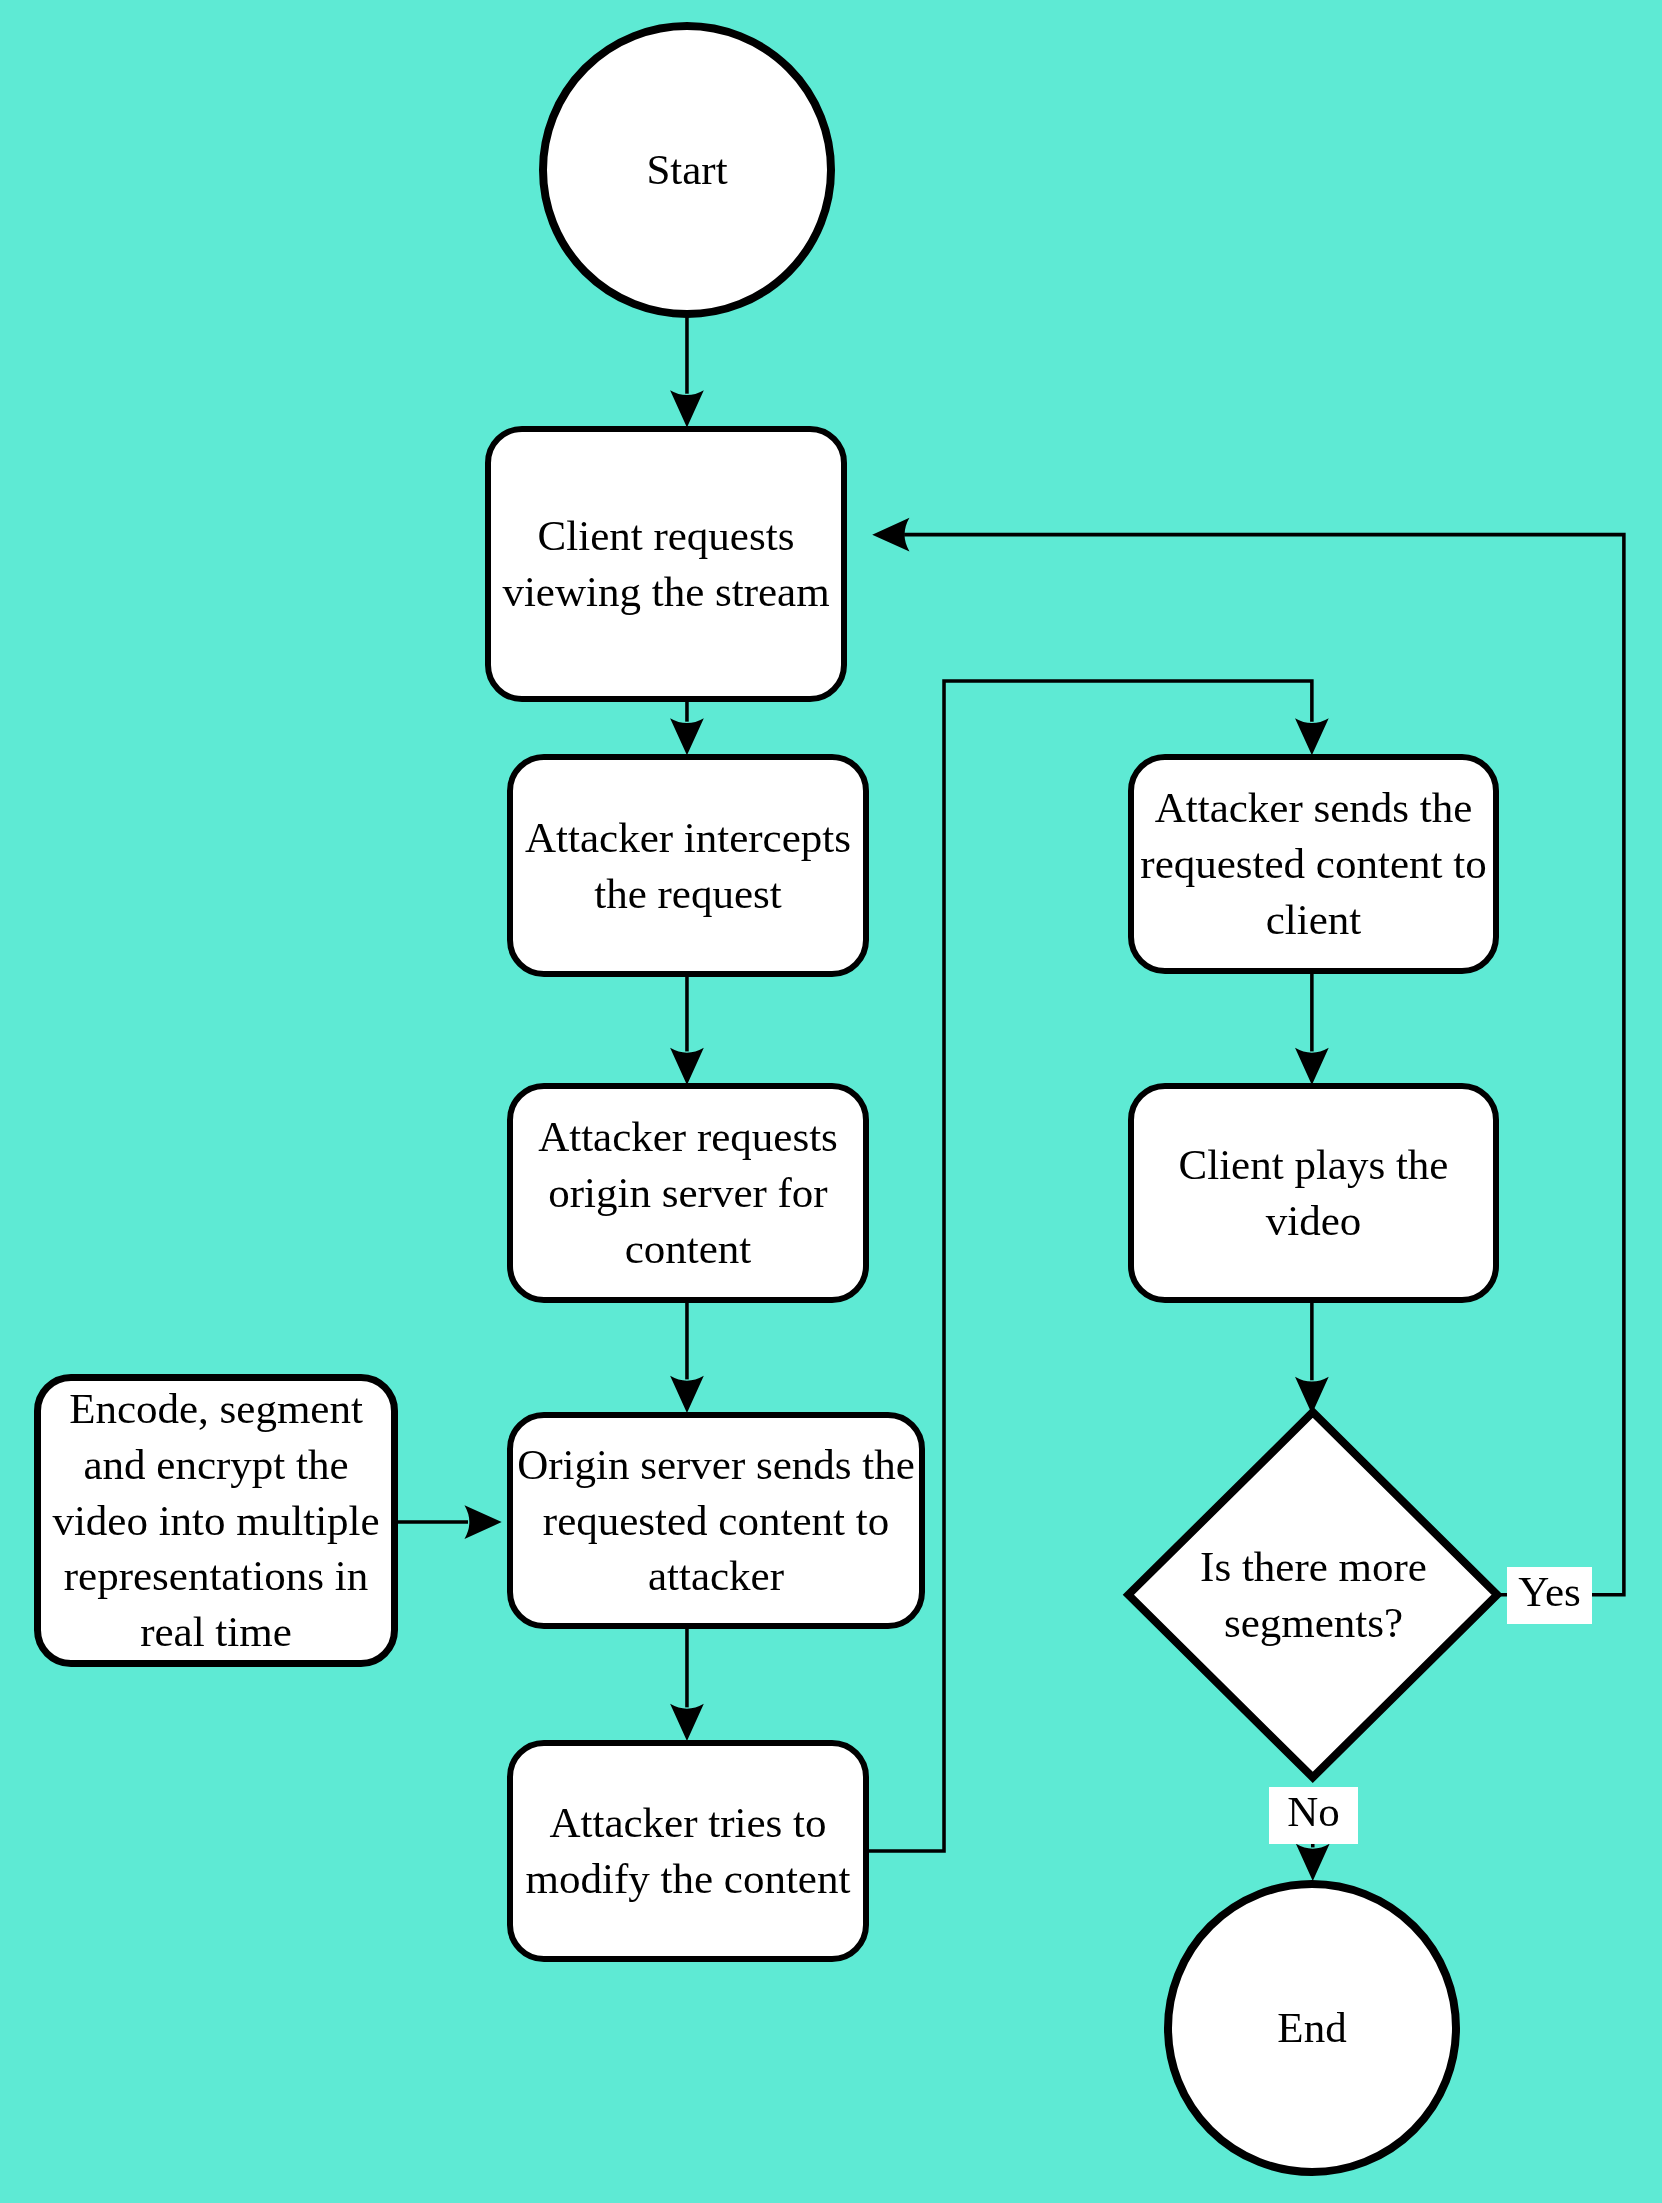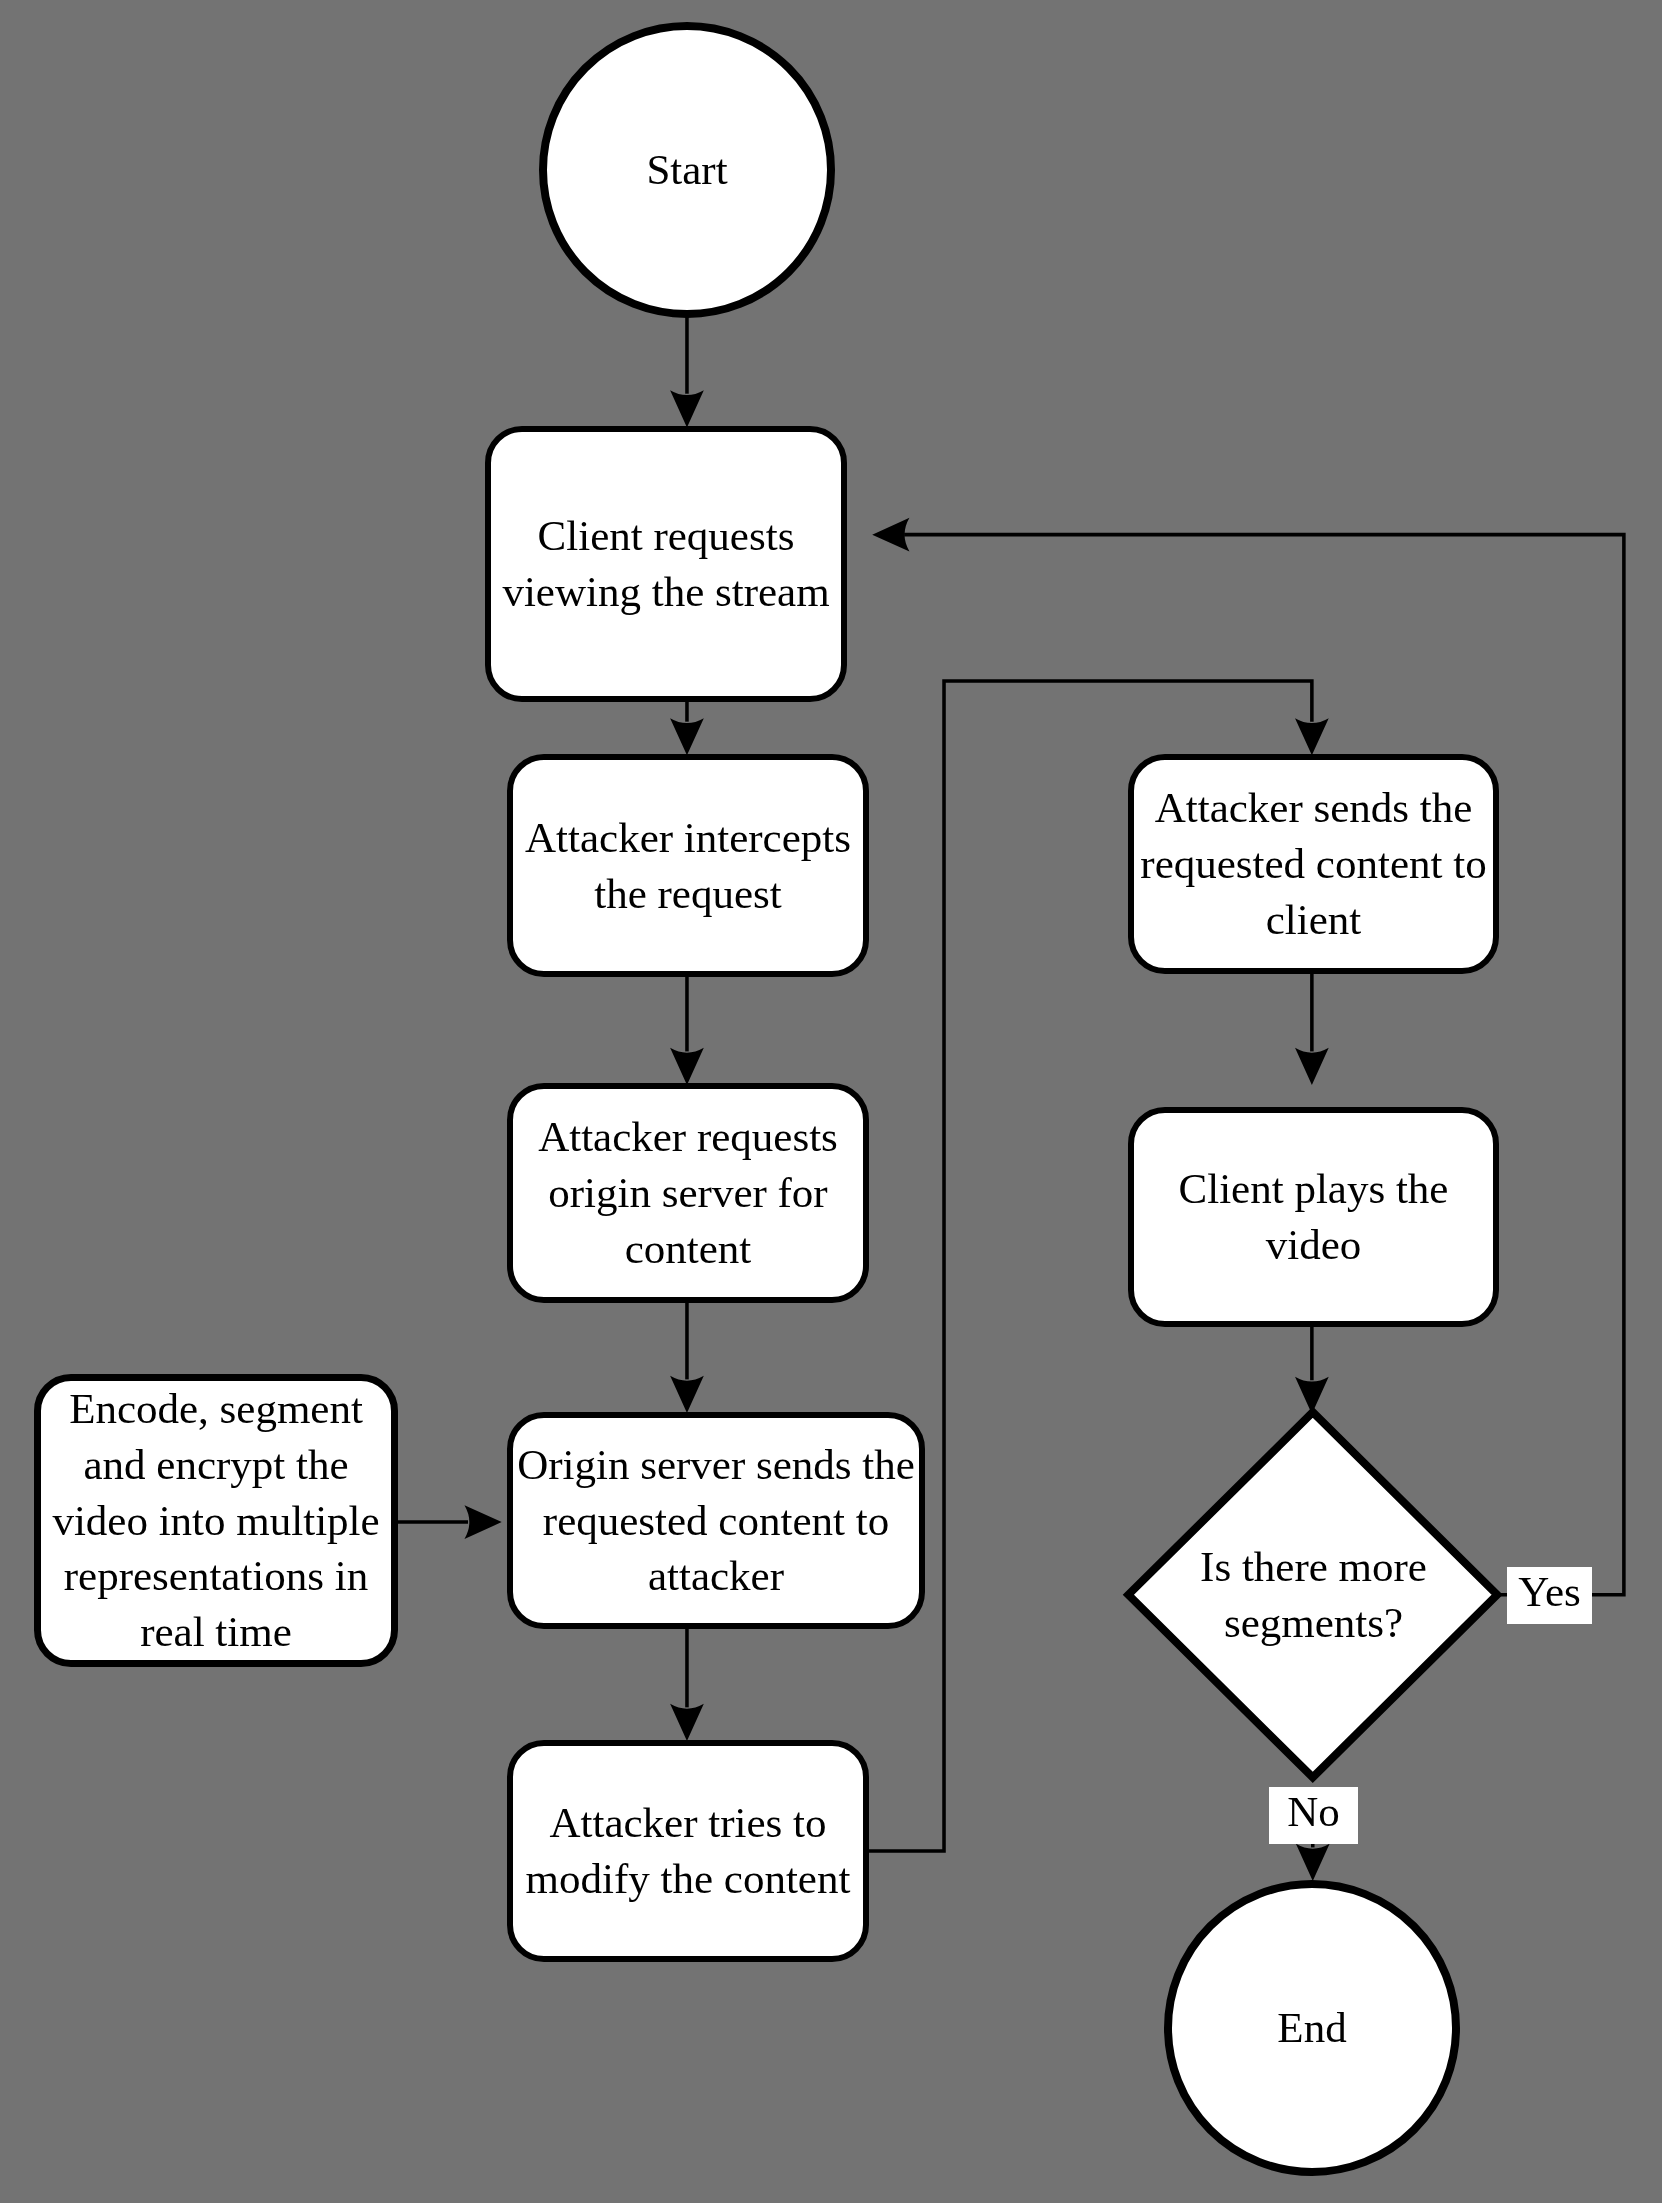--- a/index.html
+++ b/index.html
@@ -1,20 +1,20 @@
 <!DOCTYPE html>
 <html style="font-size:14px"><head>
 <meta charset="utf-8">
 <style>
   html, body { margin: 0; padding: 0; background: #ffffff; }
   #canvas {
     position: relative;
     width: 1662px;
     height: 2203px;
-    background: #737373;
+    background: #5eead4;
     font-family: "Liberation Serif", "DejaVu Serif", serif;
     color: #000000;
     overflow: hidden;
   }
   #connectors {
     position: absolute;
     left: 0; top: 0;
     width: 1662px; height: 2203px;
     z-index: 1;
   }
@@ -51,21 +51,21 @@
   }
   
   #start               { left: 539px;  top: 22px;   width: 296px; height: 296px; }
   #client-requests     { left: 485px;  top: 426px;  width: 362px; height: 276px; padding: 0 1.8px; }
   #attacker-intercepts { left: 507px;  top: 754px;  width: 362px; height: 223px; padding: 0 1.8px; }
   #attacker-requests   { left: 507px;  top: 1083px; width: 362px; height: 220px; padding: 0 1.8px; }
   #encode-segment      { left: 34px;   top: 1374px; width: 364px; height: 293px; padding: 0 3.5px; border-width: 7px; }
   #origin-sends        { left: 507px;  top: 1412px; width: 418px; height: 217px; padding: 0 1.8px; }
   #attacker-modifies   { left: 507px;  top: 1740px; width: 362px; height: 222px; padding: 0 8px; }
   #attacker-sends      { left: 1128px; top: 754px;  width: 371px; height: 220px; padding: 0 2.7px; }
-  #client-plays        { left: 1128px; top: 1083px; width: 371px; height: 220px; padding: 0 2.7px; margin-top: 24px; }
+  #client-plays        { left: 1128px; top: 1083px; width: 371px; height: 220px; padding: 0 2.7px; }
   #decision-label      { left: 1145px; top: 1506px; width: 337px; height: 177px; }
   #end                 { left: 1164px; top: 1880px; width: 296px; height: 296px; }
   #yes-label           { left: 1507px; top: 1567px; width: 85px;  height: 57px; }
   #no-label            { left: 1269px; top: 1787px; width: 89px; height: 57px; }
 </style>
 </head>
 <body>
 
 <div id="canvas">
 

